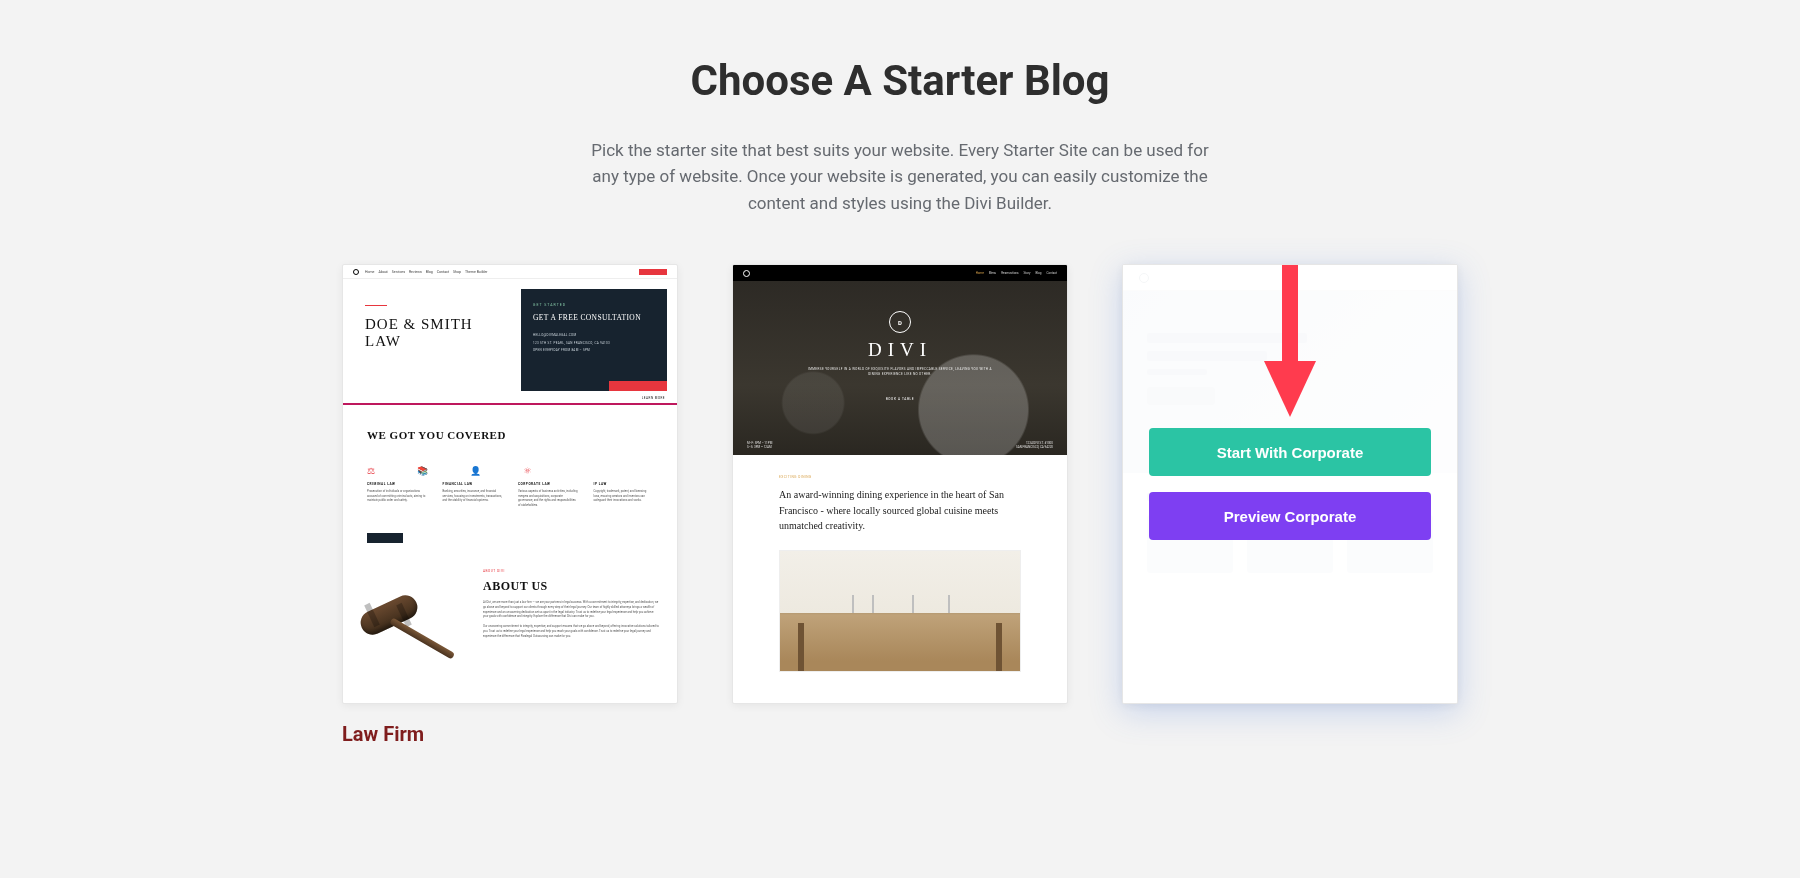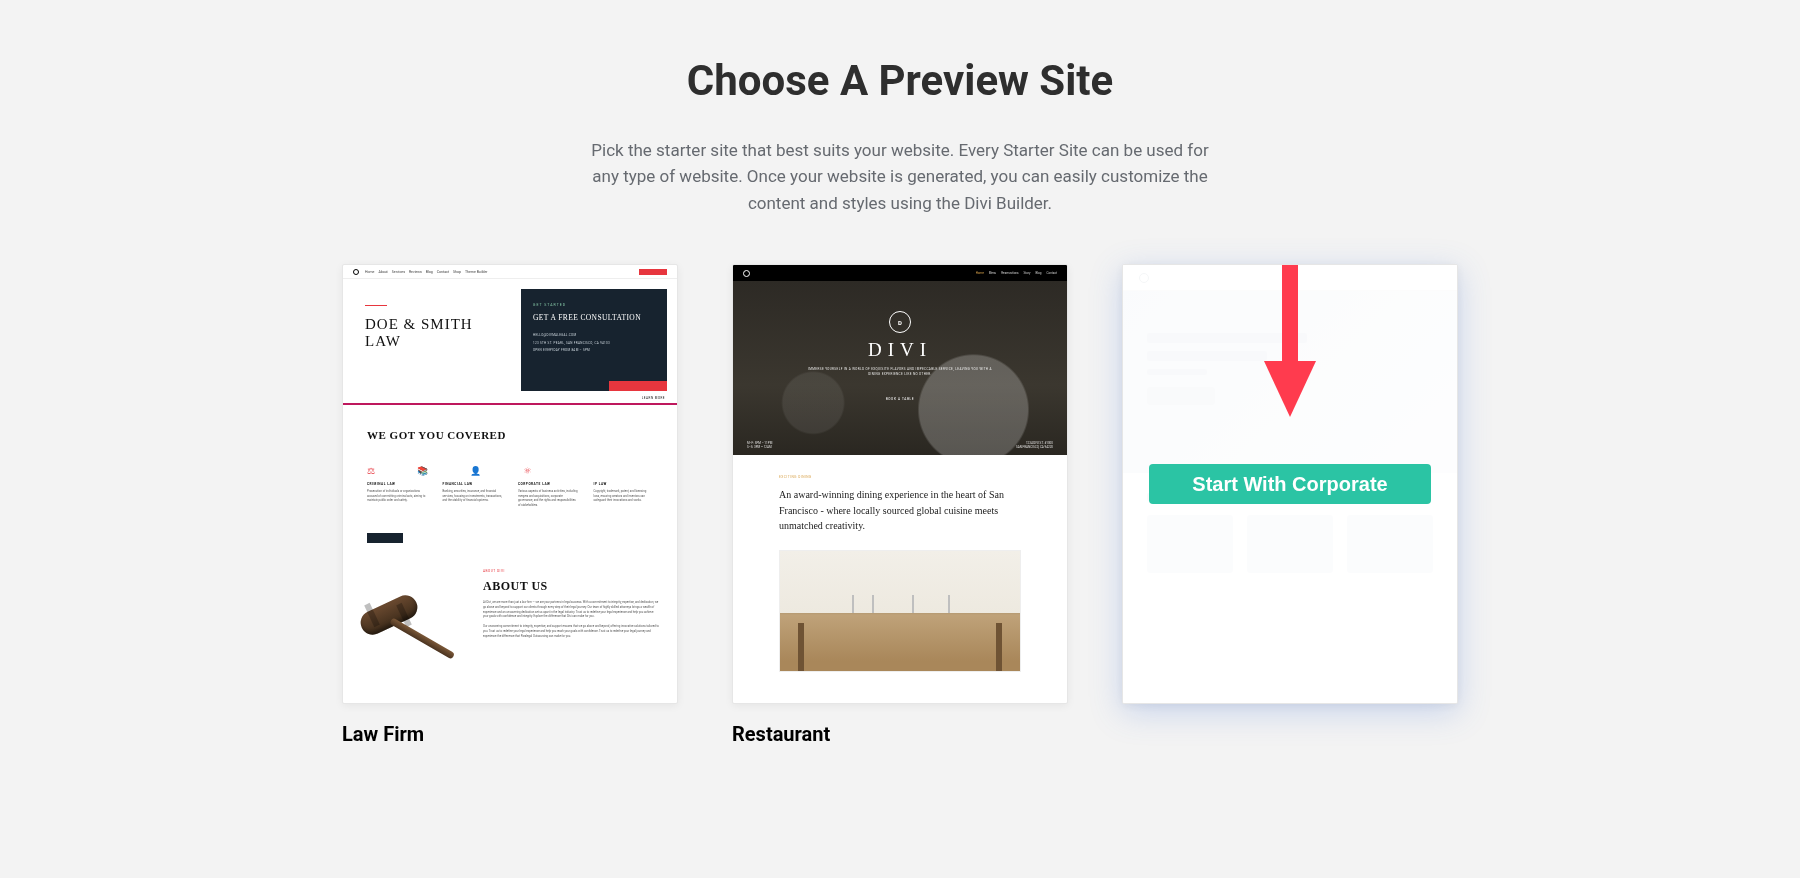--- a/index.html
+++ b/index.html
@@ -55,21 +55,21 @@
     border: 1px solid #e6e6e6;
     box-shadow: 0 2px 8px rgba(0,0,0,0.06);
     border-radius: 2px;
     overflow: hidden;
   }
 
   .card-title {
     margin-top: 18px;
     font-size: 20px;
     font-weight: 700;
-    color: #000000;
+    color: #7f1d1d;
   }
 
   
   .law .nav {
     height: 14px;
     border-bottom: 1px solid #eee;
     display: flex; align-items: center; padding: 0 10px;
     font-size: 3.5px; color: #444;
   }
   .law .nav .logo { width: 6px; height: 6px; border: 1px solid #000; border-radius: 50%; margin-right: 6px; }
@@ -171,38 +171,38 @@
   .corp-bg .section .row { display:flex; gap:14px;}
   .corp-bg .section .card { width:auto; flex:1; height:58px; background:#eef1f4; border-radius:3px;}
 
   .overlay {
     position:absolute; inset:0;
     background:rgba(255,255,255,0.78);
     display:flex; flex-direction:column; align-items:center; justify-content:center;
     gap:16px; padding:0 26px;
   }
   .overlay .btn {
-    width:100%; height:40px; border-radius:4px; border:none; cursor:pointer;
-    color:#fff; font-size:20px; font-weight:600; display:flex; align-items:center; justify-content:center;
+    width:100%; height:48px; border-radius:4px; border:none; cursor:pointer;
+    color:#fff; font-size:15px; font-weight:600; display:flex; align-items:center; justify-content:center;
   }
   .btn-start { background:#2bc4a4; }
   .btn-preview { background:#7e3ff2; }
 
   
   .arrow {
     position:absolute; left:50%; top:-44px; transform:translateX(-50%);
     z-index:5;
   }
   .arrow svg { display:block; }
 </style>
 </head>
 <body>
 
 <div class="container">
-  <h1 class="heading">Choose A Preview Site</h1>
+  <h1 class="heading">Choose A Starter Blog</h1>
   <p class="description">Pick the starter site that best suits your website. Every Starter Site can be used for any type of website. Once your website is generated, you can easily customize the content and styles using the Divi Builder.</p>
 
   <div class="cards-row">
 
     <div class="card law">
       <div class="thumb">
         <div class="nav">
           <div class="logo"></div>
           <div class="items">
             <span>Home</span>
@@ -297,21 +297,20 @@
           <div class="eyebrow">EXCITING DINING</div>
           <p>An award-winning dining experience in the heart of San Francisco - where locally sourced global cuisine meets unmatched creativity.</p>
           <div class="photo">
             <div class="candle c1"></div>
               <div class="candle c2"></div>
               <div class="candle c3"></div>
               <div class="candle c4"></div>
           </div>
         </div>
       </div>
-      <div class="card-title">Restaurant</div>
     </div>
 
     <div class="card corp">
       <div class="thumb">
 
         <div class="arrow">
           <svg width="60" height="200" viewBox="0 0 60 200">
             <rect x="22" y="0" width="16" height="150" fill="#ff3b4e"></rect>
             <polygon points="4,140 56,140 30,196" fill="#ff3b4e"></polygon>
           </svg>
@@ -332,18 +331,19 @@
             <div class="row">
               <div class="card"></div>
                 <div class="card"></div>
                 <div class="card"></div>
             </div>
           </div>
         </div>
 
         <div class="overlay">
           <button class="btn btn-start">Start With Corporate</button>
+          <button class="btn btn-preview">Preview Corporate</button>
         </div>
       </div>
     </div>
 
   </div>
 </div>
 
 </body></html>

